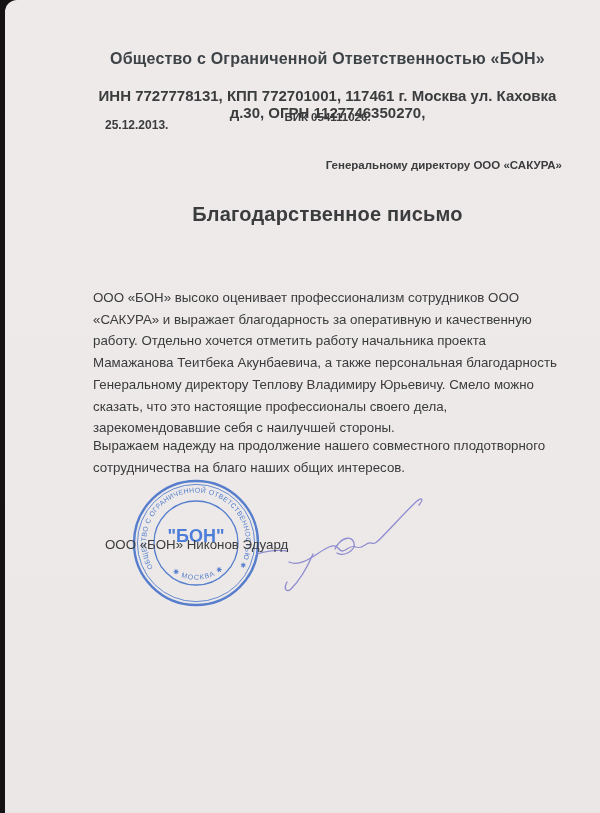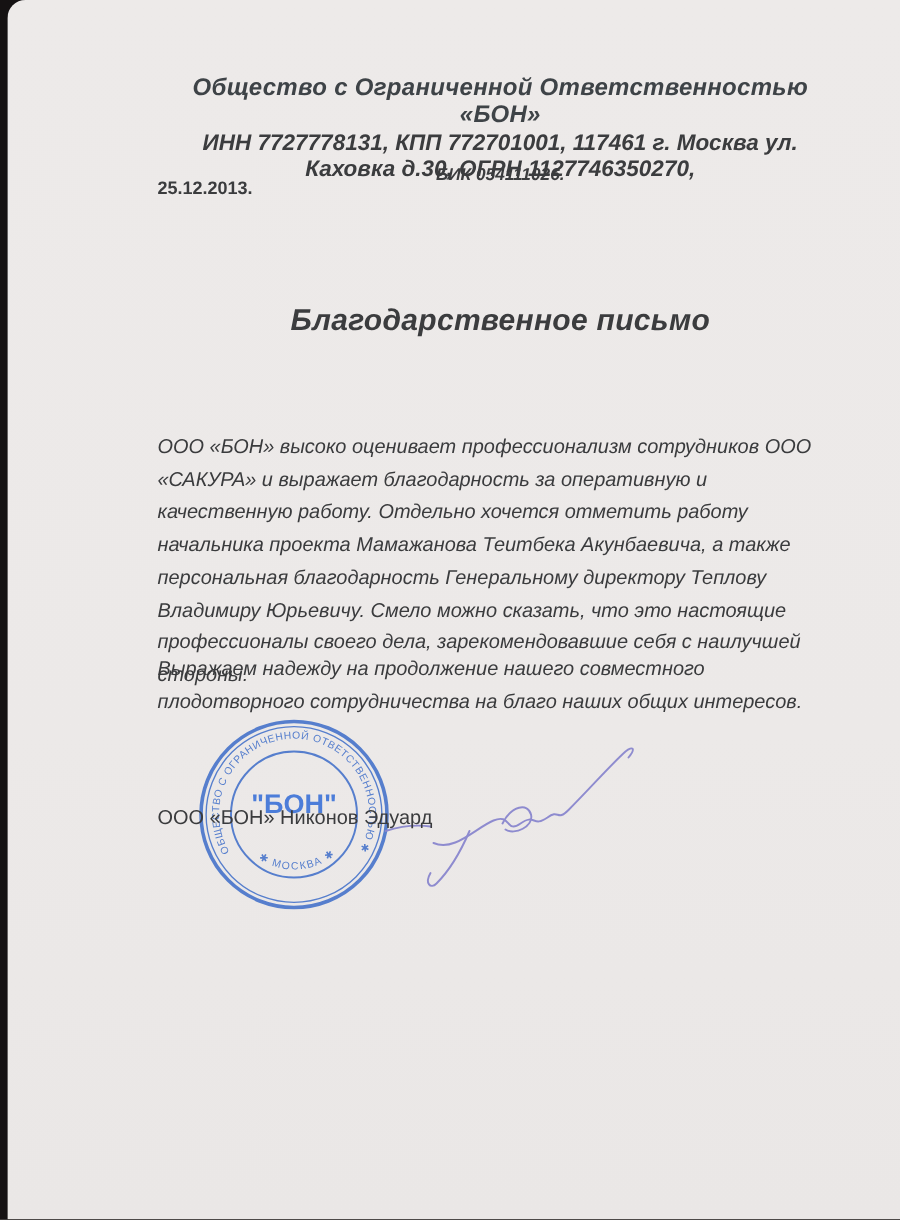--- a/index.html
+++ b/index.html
@@ -2,21 +2,21 @@
 <html><head>
 <meta charset="utf-8">
 <style>
   html,body{margin:0;padding:0;background:#151213;}
   .page{position:relative;width:600px;height:813px;background:#151213;overflow:hidden;
         font-family:"Liberation Sans",sans-serif;}
   .paper{position:absolute;left:5px;top:0;right:0;bottom:0;background:#ece9e8;
          border-top-left-radius:12px;
          background-image:linear-gradient(180deg,#edeae9 0%,#ecE9e8 60%,#eae7e6 100%);}
   .abs{position:absolute;}
-  .col{left:100px;right:38px;font-style:italic;}
+  .col{left:88px;right:38px;}
   .title{top:50px;text-align:center;font-size:16px;font-weight:bold;color:#3e4347;letter-spacing:.2px;}
   .req1{top:87px;text-align:center;font-size:15px;font-weight:bold;color:#3b3c3e;}
   .req2{top:111px;text-align:center;font-size:11.5px;font-weight:bold;color:#3b3c3e;}
   .date{top:118px;left:100px;font-size:12px;font-weight:bold;color:#3b3c3e;}
   .recipient{top:159px;text-align:right;font-size:11.5px;font-weight:bold;color:#3b3c3e;}
   .heading{top:203px;text-align:center;font-size:20px;font-weight:bold;color:#3b3c3e;letter-spacing:.2px;}
   .para{font-size:13.3px;line-height:21.7px;color:#3a3b3d;margin:0;text-align:left;}
   .p1{top:239px;}
   .p2{top:287px;}
   .p3{top:435px;}
@@ -34,20 +34,21 @@
   <div class="paper">
 
     <div class="abs col title">Общество с Ограниченной Ответственностью «БОН»</div>
 
     <div class="abs col req1">ИНН 7727778131, КПП 772701001, 117461 г. Москва ул. Каховка д.30, ОГРН 1127746350270,</div>
 
     <div class="abs col req2">БИК 054111026.</div>
 
     <div class="abs date">25.12.2013.</div>
 
+    <div class="abs col recipient">Генеральному директору  ООО «САКУРА»</div>
 
     <div class="abs col heading">Благодарственное письмо</div>
 
 
     <p class="abs col para p2">ООО «БОН» высоко оценивает профессионализм сотрудников ООО «САКУРА» и выражает благодарность за оперативную и качественную работу. Отдельно хочется отметить работу начальника проекта Мамажанова Теитбека Акунбаевича, а также персональная благодарность Генеральному директору Теплову Владимиру Юрьевичу. Смело можно сказать, что это настоящие профессионалы своего дела, зарекомендовавшие себя с наилучшей стороны.</p>
 
     <p class="abs col para p3">Выражаем надежду на продолжение нашего совместного плодотворного сотрудничества на благо наших общих интересов.</p>
 
 
     <div class="abs signoff s2">ООО «БОН» Никонов Эдуард</div>

